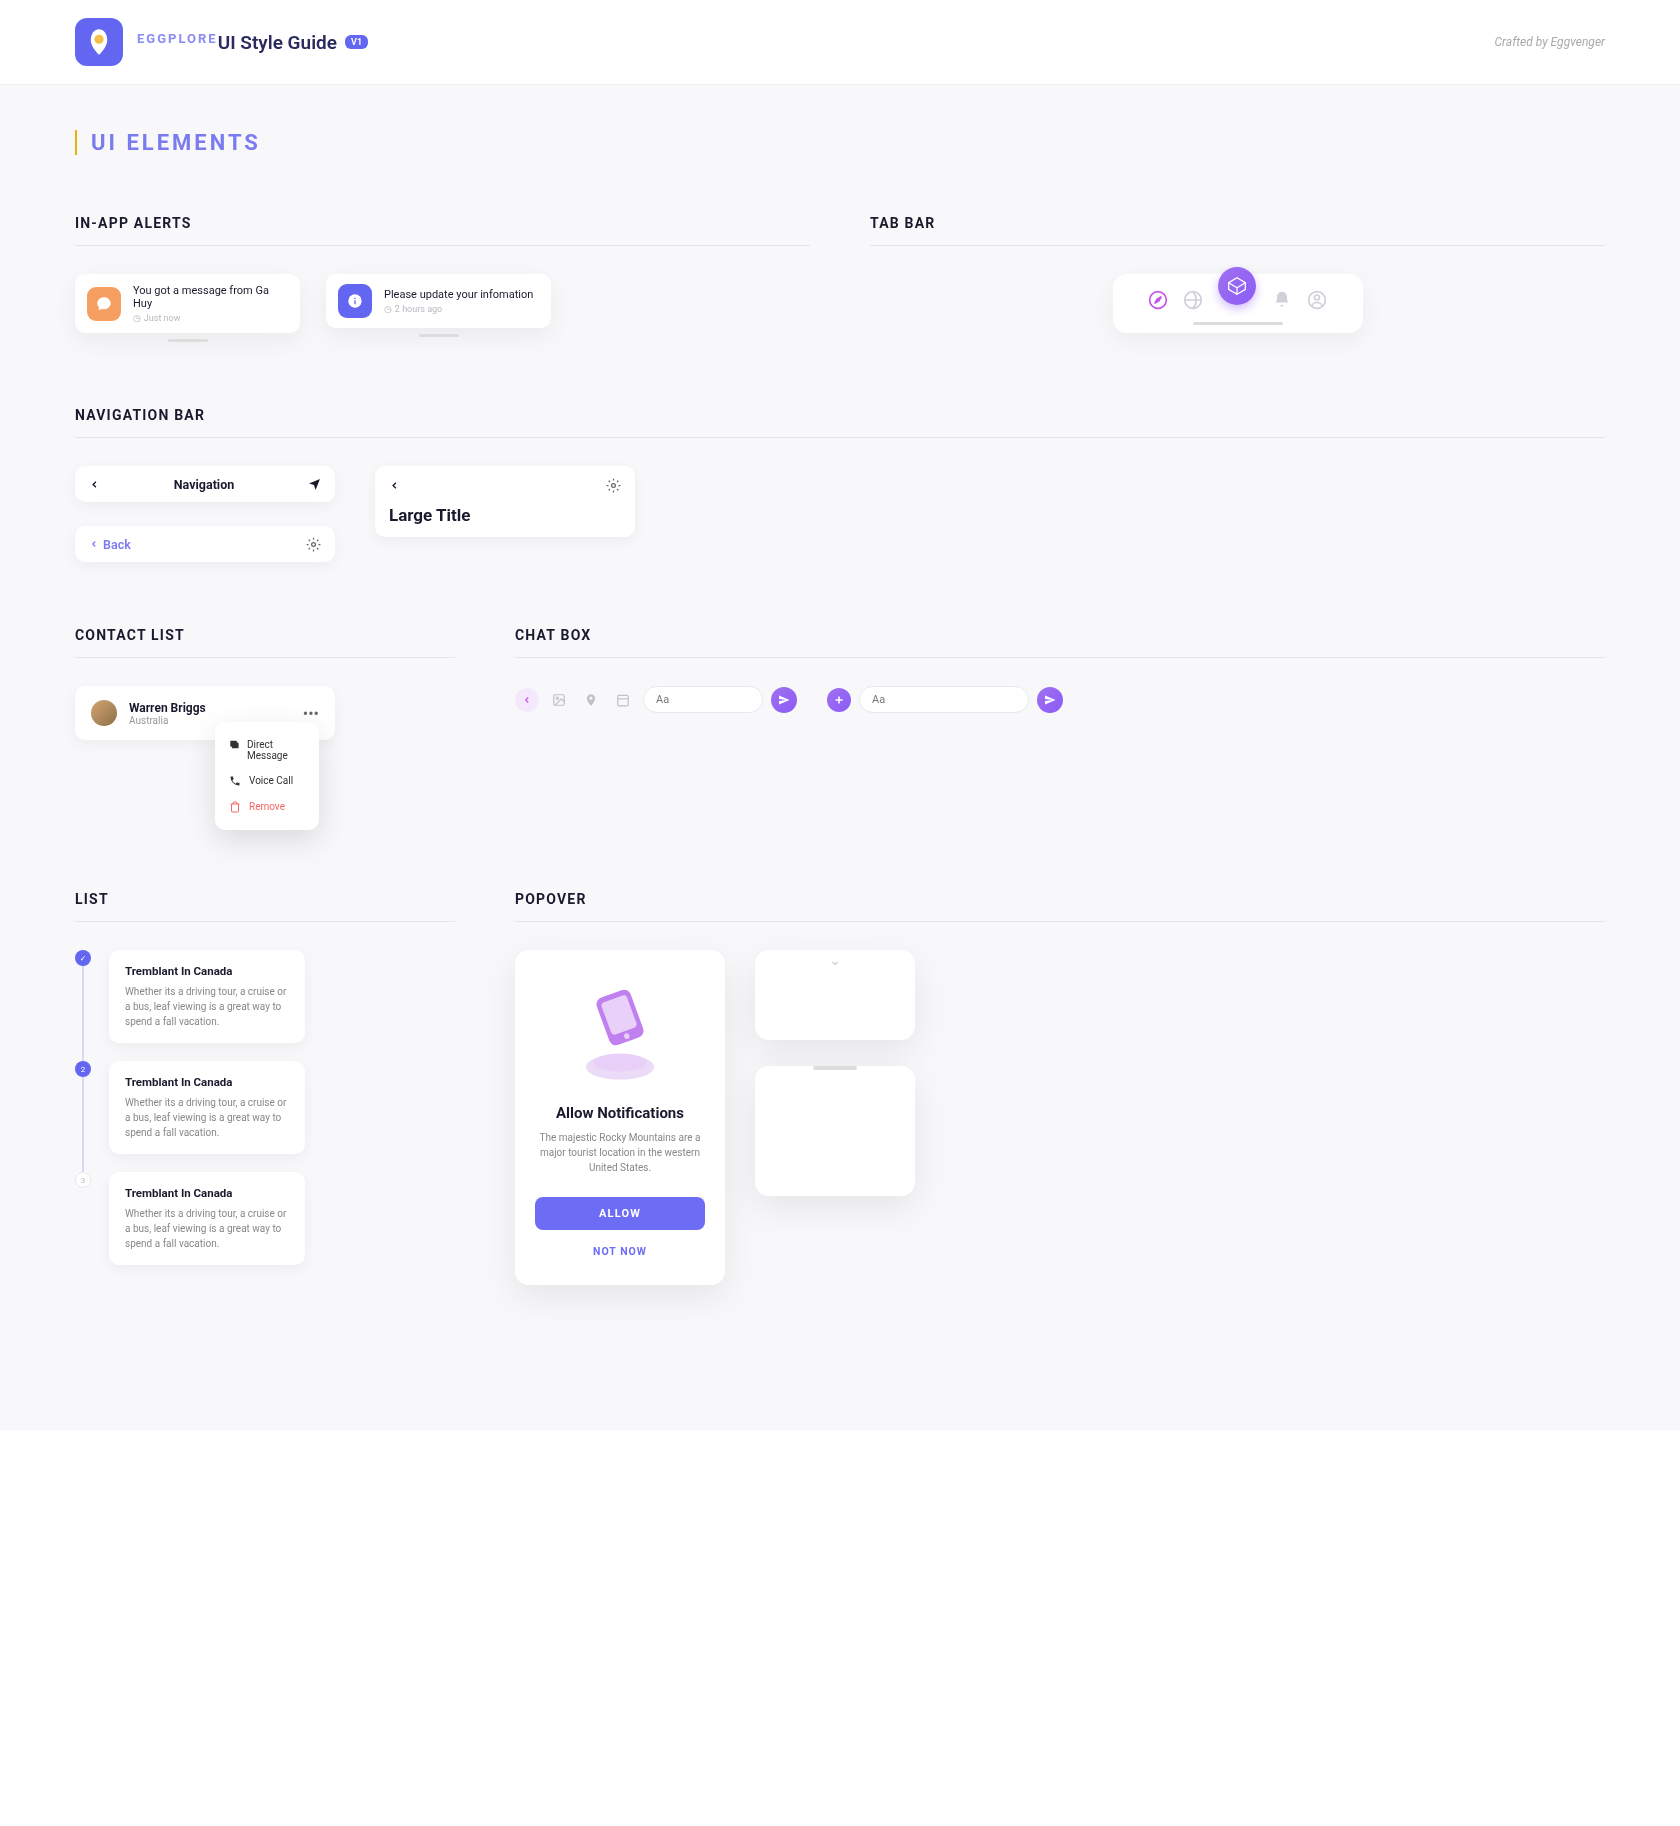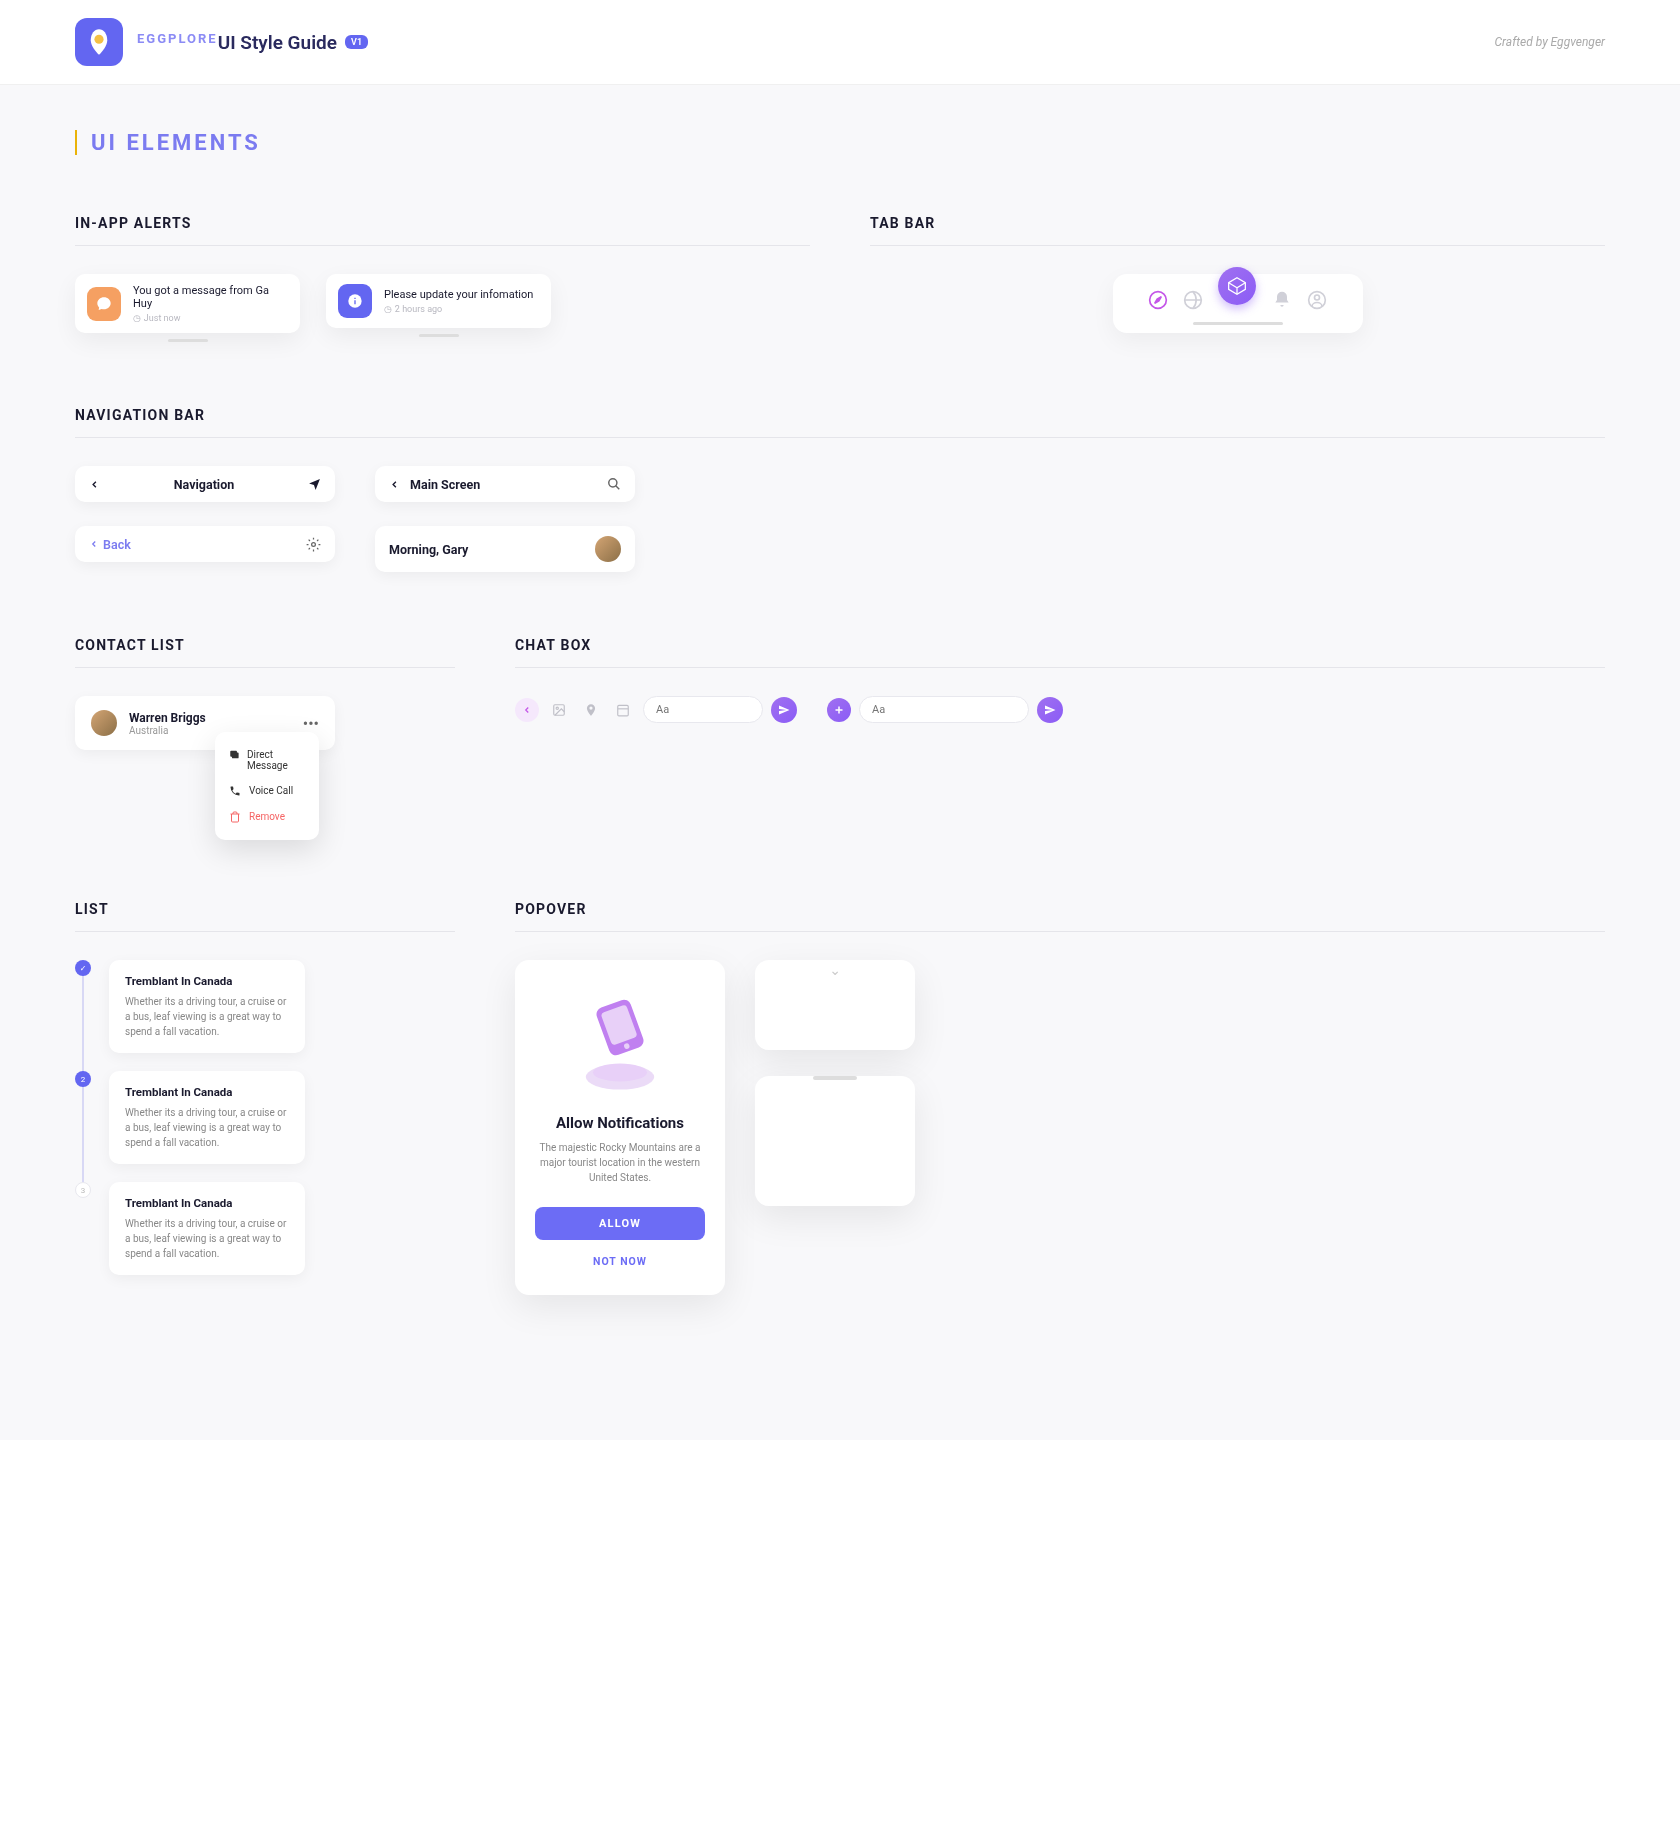--- a/index.html
+++ b/index.html
@@ -217,37 +217,35 @@
           <span style="flex:1"></span>
           <span class="nav-icon grey">
               <svg width="15" height="15" viewBox="0 0 24 24" fill="none" stroke="currentColor" stroke-width="2">
                 <circle cx="12" cy="12" r="3"></circle>
                 <path d="M12 1v3m0 16v3M4.2 4.2l2.1 2.1m11.4 11.4l2.1 2.1M1 12h3m16 0h3M4.2 19.8l2.1-2.1m11.4-11.4l2.1-2.1"></path>
               </svg>
             </span>
         </div>
       </div>
       <div class="nav-col">
-        <div class="navbar">
-          <span class="nav-icon">
-              <svg width="11" height="11" viewBox="0 0 24 24" fill="none" stroke="currentColor" stroke-width="3">
-                <polyline points="15,18 9,12 15,6"></polyline>
-              </svg>
-            </span>
-          <span class="nav-title left">Main Screen</span>
-          <span class="nav-icon grey">
-              <svg width="14" height="14" viewBox="0 0 24 24" fill="none" stroke="currentColor" stroke-width="2.5">
-                <circle cx="10" cy="10" r="7"></circle>
-                <line x1="21" y1="21" x2="15" y2="15"></line>
-              </svg>
-            </span>
-        </div>
-        <div class="navbar">
-          <span class="nav-title left" style="padding-left:0">Morning, Gary</span>
-          <span class="avatar"></span>
+        <div class="large-title-card">
+          <div class="large-title-top">
+            <span class="nav-icon">
+                <svg width="11" height="11" viewBox="0 0 24 24" fill="none" stroke="currentColor" stroke-width="3">
+                  <polyline points="15,18 9,12 15,6"></polyline>
+                </svg>
+              </span>
+            <span class="nav-icon grey">
+                <svg width="15" height="15" viewBox="0 0 24 24" fill="none" stroke="currentColor" stroke-width="2">
+                  <circle cx="12" cy="12" r="3"></circle>
+                  <path d="M12 1v3m0 16v3M4.2 4.2l2.1 2.1m11.4 11.4l2.1 2.1M1 12h3m16 0h3M4.2 19.8l2.1-2.1m11.4-11.4l2.1-2.1"></path>
+                </svg>
+              </span>
+          </div>
+          <span class="large-title">Large Title</span>
         </div>
       </div>
     </div>
   </div>
 
   <div class="two-col">
     <div class="left-half" style="max-width:380px">
       <div class="subsection">
         <h2 class="subsection-title">CONTACT LIST</h2>
         <hr class="divider">

